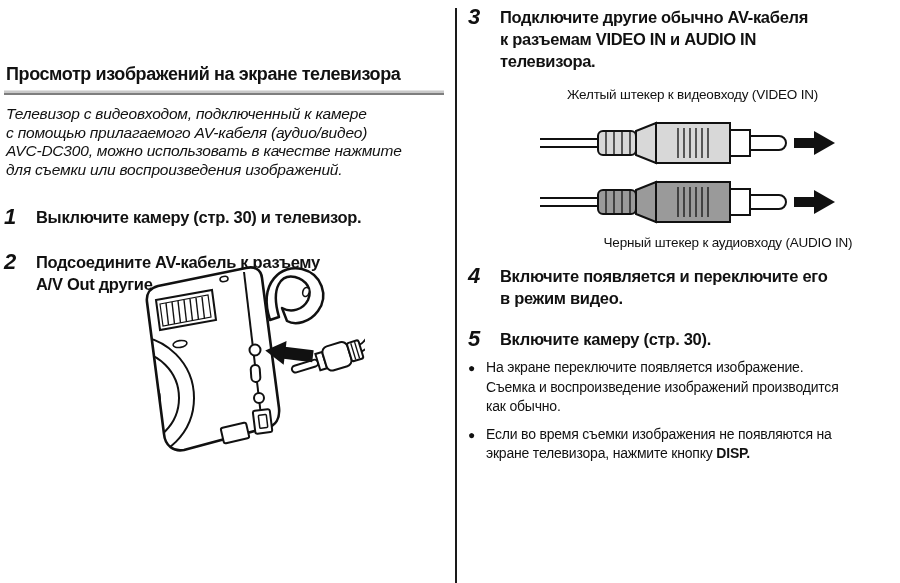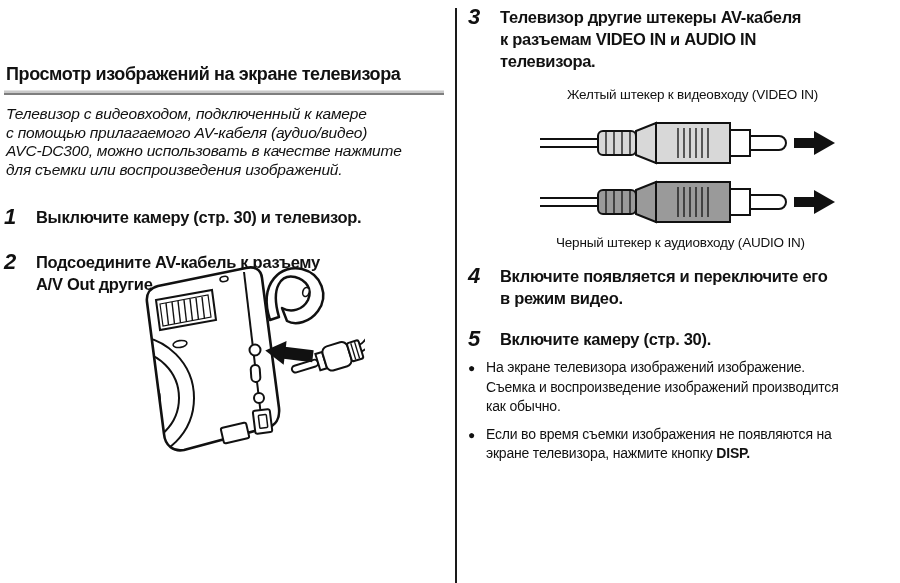--- a/index.html
+++ b/index.html
@@ -22,21 +22,21 @@
   .step-text .ln { font-size:16.5px; font-weight:bold; line-height:22px; letter-spacing:-0.3px; white-space:nowrap; }
   .s1 { margin-top:27px; }
   .s2 { margin-top:23px; }
 
   .camera-art { position:absolute; left:118px; top:262px; }
 
   
   .col-right { position:absolute; left:457px; top:6px; width:443px; padding-left:11px; }
   .cap { font-size:13.5px; letter-spacing:-0.2px; white-space:nowrap; }
   .cap-1 { margin:15px 4px 0 99px; }
-  .cap-2 { margin:7px 0 0 88px; }
+  .cap-2 { margin:7px 0 0 88px;text-align:center; }
   .plug-art { display:block; margin-left:70px; }
   .plug-1 { margin-top:15px; }
   .plug-2 { margin-top:7px; }
   .s4 { margin-top:15px; }
   .s5 { margin-top:19px; }
 
   .bullet { display:flex; margin-top:8px; }
   .bullet-dot { flex:none; width:18px; font-size:12px; line-height:19.5px; padding-top:1px; }
   .bullet-text .ln { font-size:14px; line-height:19.5px; letter-spacing:-0.2px; white-space:nowrap; }
   .bullet-text b { font-weight:bold;text-align:right; }
@@ -138,21 +138,21 @@
       <polygon points="147,91 167,79 167,103"></polygon>
       <rect x="166" y="85" width="29" height="12"></rect>
     </g>
   </svg>
 
   <div class="col-right">
 
     <div class="step">
       <div class="step-num">3</div>
       <div class="step-text">
-        <div class="ln">Телевизор другие штекеры AV-кабеля</div>
+        <div class="ln">Подключите другие обычно AV-кабеля</div>
         <div class="ln">к разъемам VIDEO IN и AUDIO IN</div>
         <div class="ln">телевизора.</div>
       </div>
     </div>
 
     <div class="cap cap-1">Желтый штекер к видеовходу (VIDEO IN)</div>
 
     <svg class="plug-art plug-1" width="300" height="52" viewBox="0 0 300 52">
       <g stroke="#111" stroke-width="2" fill="none">
         <line x1="2" y1="22" x2="60" y2="22"></line>
@@ -226,21 +226,21 @@
     <div class="step s5">
       <div class="step-num">5</div>
       <div class="step-text">
         <div class="ln">Включите камеру (стр. 30).</div>
       </div>
     </div>
 
     <div class="bullet">
       <div class="bullet-dot">●</div>
       <div class="bullet-text">
-        <div class="ln">На экране телевизора изображений изображение.</div>
+        <div class="ln">На экране переключите появляется изображение.</div>
         <div class="ln">Съемка и воспроизведение изображений производится</div>
         <div class="ln">как обычно.</div>
       </div>
     </div>
 
     <div class="bullet">
       <div class="bullet-dot">●</div>
       <div class="bullet-text">
         <div class="ln">Если во время съемки изображения не появляются на</div>
         <div class="ln">

